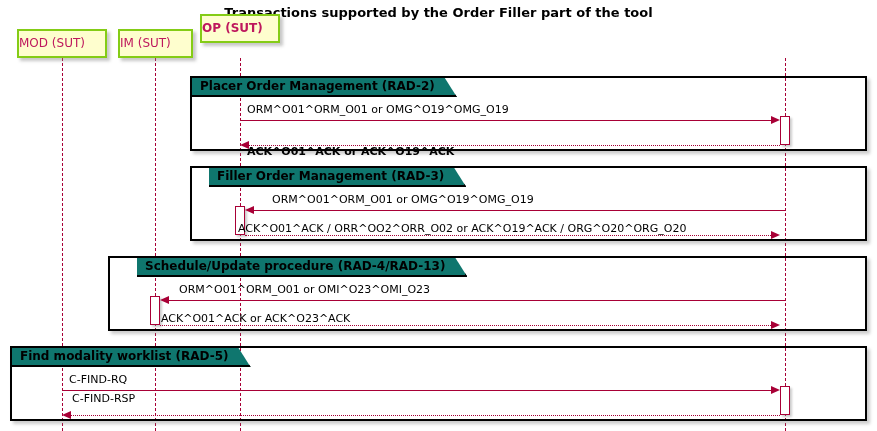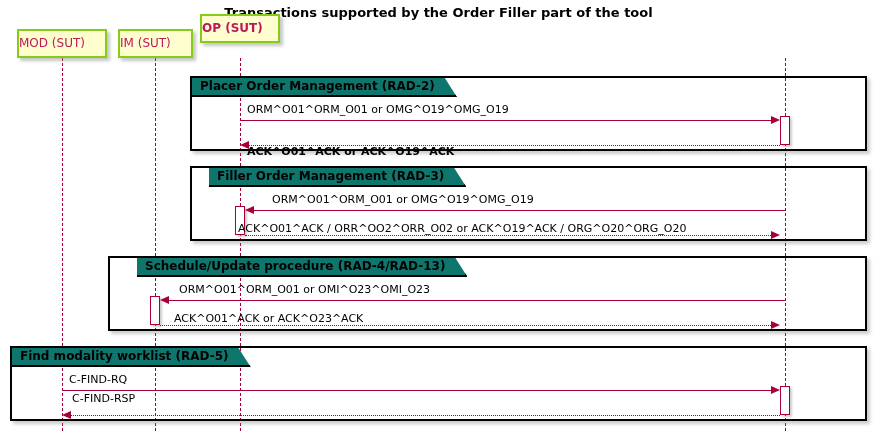--- a/index.html
+++ b/index.html
@@ -171,21 +171,21 @@
   <div class="group-tab" style="left:124px; top:258px;margin-left:13px;">
     <span>Schedule/Update procedure (RAD-4/RAD-13)</span>
   </div>
 
   <div class="activation" style="left:150px; top:296px; height:29px;"></div>
 
   <div class="msg-label" style="left:179px; top:284px;">ORM^O01^ORM_O01 or OMI^O23^OMI_O23</div>
   <div class="msg-line" style="left:169px; top:300px; width:616px;"></div>
   <div class="arrow-head left" style="left:160px; top:296px;"></div>
 
-  <div class="msg-label" style="left:174px; top:313px;">ACK^O01^ACK or ACK^O23^ACK</div>
+  <div class="msg-label" style="left:161px; top:313px;">ACK^O01^ACK or ACK^O23^ACK</div>
   <div class="msg-line dotted" style="left:160px; top:325px; width:613px;"></div>
   <div class="arrow-head right" style="left:771px; top:321px;"></div>
 
   <div class="group-box" style="left:10px; top:346px; width:857px; height:75px;"></div>
   <div class="group-tab" style="left:12px; top:348px;">
     <span>Find modality worklist (RAD-5)</span>
   </div>
 
   <div class="activation" style="left:780px; top:386px; height:29px;"></div>
 

